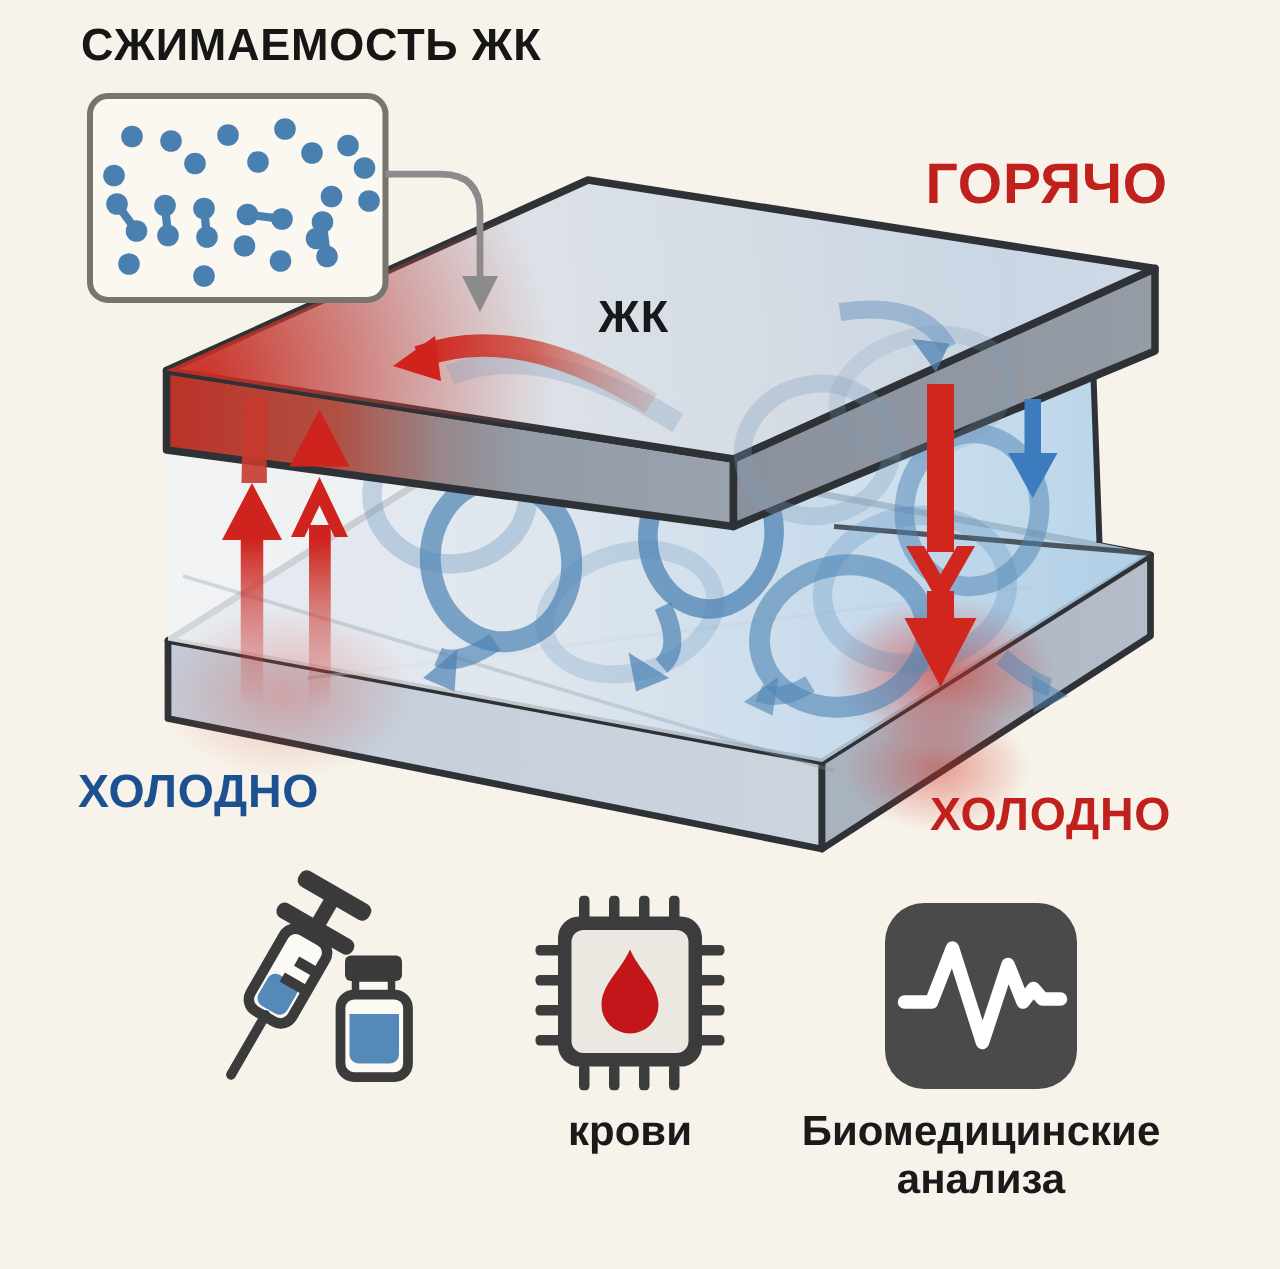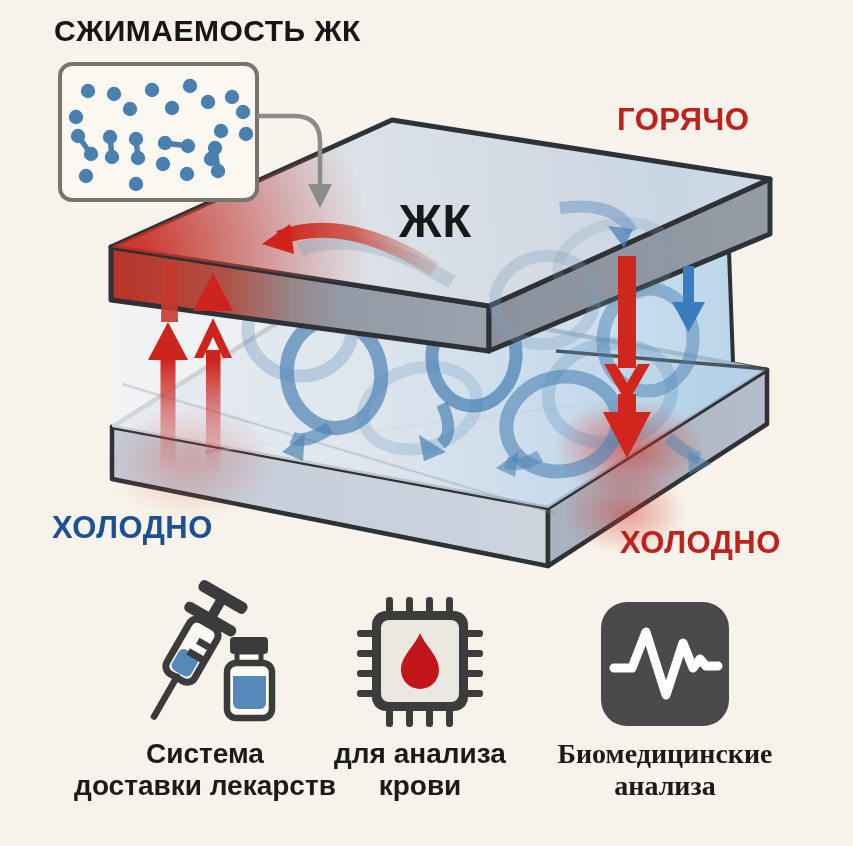--- a/index.html
+++ b/index.html
@@ -2,29 +2,29 @@
 <html><head>
 <meta charset="utf-8">
 <style>
   html,body{margin:0;padding:0;}
   body{width:853px;height:846px;overflow:hidden;background:#f7f3ea;
        font-family:"Liberation Sans",sans-serif;}
   .canvas{position:relative;width:853px;height:652px;background:#c4b5fd;}
   .diagram-svg{position:absolute;left:0;top:0;}
   .label{position:absolute;font-weight:700;white-space:nowrap;line-height:1;}
   .title-label{left:54px;top:16px;font-size:30px;color:#161616;letter-spacing:.5px;}
-  .hot-label{left:617px;top:104px;font-size:31px;color:#c0211c;letter-spacing:.5px;}
-  .lc-label{left:399px;top:197px;font-size:47px;color:#17181a;letter-spacing:1px;}
+  .hot-label{left:617px;top:104px;font-size:38px;color:#c0211c;letter-spacing:.5px;}
+  .lc-label{left:399px;top:197px;font-size:30px;color:#17181a;letter-spacing:1px;}
   .cold-left-label{left:52px;top:512px;font-size:31px;color:#1c5191;letter-spacing:.5px;}
   .cold-right-label{left:620px;top:527px;font-size:31px;color:#c0211c;letter-spacing:.5px;}
   .features{position:absolute;left:0;top:585px;width:853px;height:261px;}
   .feature{position:absolute;top:0;text-align:center;}
   .feature-1{left:70px;width:270px;}
   .feature-2{left:307px;width:226px;}
-  .feature-3{left:533px;width:264px;font-family:Liberation Serif, serif;}
+  .feature-3{left:522px;width:264px;}
   .icon-box{height:142px;display:flex;justify-content:center;align-items:flex-end;}
   .caption{margin-top:11px;font-size:28px;font-weight:700;color:#1a1a1a;line-height:1.13;}
   .caption div{min-height:0;}
 </style>
 </head>
 <body>
 
 <div class="canvas">
 
   <svg class="diagram-svg" width="853" height="846" viewBox="0 0 853 846">
@@ -236,25 +236,20 @@
             <rect x="0" y="47" width="17" height="7" fill="#3b3b3b"></rect>
             <rect x="-3" y="61" width="17" height="7" fill="#3b3b3b"></rect>
             <line x1="0" y1="92" x2="0" y2="138" stroke="#3b3b3b" stroke-width="6.5" stroke-linecap="round"></line>
           </g>
           <rect x="100" y="57" width="38" height="17" rx="4" fill="#3b3b3b"></rect>
           <rect x="107" y="72" width="24" height="13" fill="#fcfaf5" stroke="#3b3b3b" stroke-width="5"></rect>
           <rect x="97" y="83" width="45" height="55" rx="9" fill="#fcfaf5" stroke="#3b3b3b" stroke-width="6.5"></rect>
           <path d="M103,96 h33 v27 a6,6 0 0 1 -6,6 h-21 a6,6 0 0 1 -6,-6 Z" fill="#5589ba"></path>
         </svg>
       </div>
-      <div class="caption">
-        <div>Система</div>
-        <div>доставки лекарств</div>
-        <div></div>
-      </div>
     </div>
 
     <div class="feature feature-2">
       <div class="icon-box">
         <svg width="130" height="130" viewBox="0 0 130 130">
           <g fill="#3c3c3c">
             <rect x="31" y="0" width="7" height="18" rx="3"></rect>
               <rect x="51" y="0" width="7" height="18" rx="3"></rect>
             <rect x="71" y="0" width="7" height="18" rx="3"></rect>
               <rect x="91" y="0" width="7" height="18" rx="3"></rect>
@@ -270,21 +265,20 @@
               <rect x="110" y="53" width="18" height="7" rx="3"></rect>
             <rect x="110" y="73" width="18" height="7" rx="3"></rect>
               <rect x="110" y="93" width="18" height="7" rx="3"></rect>
           </g>
           <rect x="17" y="14" width="96" height="100" rx="14" fill="#3c3c3c"></rect>
           <rect x="26" y="23" width="78" height="82" rx="8" fill="#ebe8e2"></rect>
           <path d="M65,36 C71,50 84,59 84,73 A19,19 0 1 1 46,73 C46,59 59,50 65,36 Z" fill="#c2161b"></path>
         </svg>
       </div>
       <div class="caption">
-        <div>для анализа</div>
         <div>крови</div>
       </div>
     </div>
 
     <div class="feature feature-3">
       <div class="icon-box">
         <svg width="130" height="126" viewBox="0 0 130 126">
           <rect x="1" y="1" width="128" height="124" rx="26" fill="#4a4a4a"></rect>
           <polyline points="14,67 32,67 46,31 66,94 83,42 93,67 100,58 106,65 118,65" fill="none" stroke="#ffffff" stroke-width="9" stroke-linecap="round" stroke-linejoin="round"></polyline>
         </svg>

